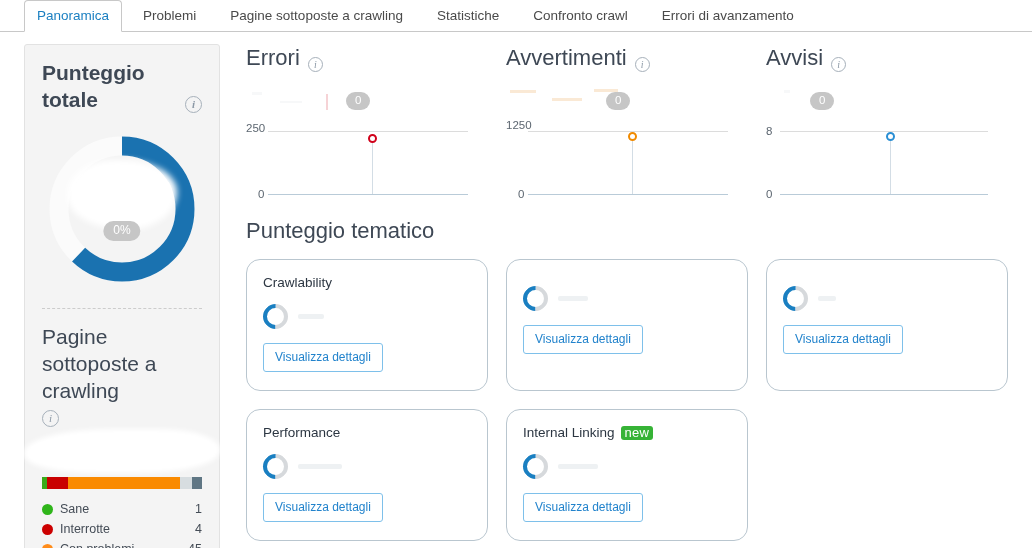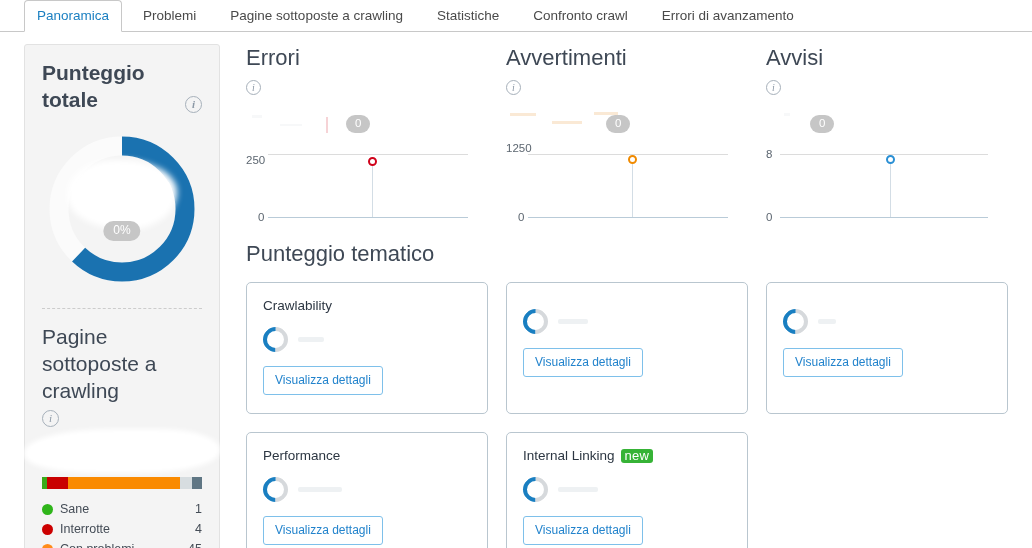--- a/index.html
+++ b/index.html
@@ -159,24 +159,23 @@
   .kpi {
     width: 260px;
     flex: 0 0 260px;
   }
   .kpi:last-child { flex: 0 0 auto; width: 237px; }
   .kpi-title {
     font-size: 22px;
     color: #3e4855;
     font-weight: 400;
     display: flex;
-    align-items: flex-start;
+    align-items: flex-end;
     gap: 8px;
     line-height: 28px;
-    flex-direction: column;
   }
 
   .spark {
     position: relative;
     height: 125px;
     margin-top: 4px;
     width: 222px;
   }
   .spark .pill {
     position: absolute;
@@ -230,21 +229,21 @@
   .cards {
     display: flex;
     flex-wrap: wrap;
     gap: 18px;
     margin-top: 14px;
   }
   .card {
     width: 242px;
     flex: 0 0 242px;
     border: 1px solid #b9c6cf;
-    border-radius: 5px;
+    border-radius: 14px;
     background: #fff;
     padding: 14px 16px 15px 16px;
     min-height: 132px;
   }
   .card-title {
     font-size: 13.5px;
     color: #2c3642;
     display: flex;
     align-items: center;
     gap: 6px;
@@ -356,21 +355,21 @@
         <div class="kpi-title">
           <span>Errori</span>
           <span class="infoicon">i</span>
         </div>
         <div class="spark">
           <div class="noise" style="left:6px;top:16px;width:10px;height:3px;"></div>
           <div class="noise" style="left:34px;top:25px;width:22px;height:2px;"></div>
           <div class="noise" style="left:80px;top:18px;width:2px;height:16px;background:#f0b6bb;opacity:.6;"></div>
           <div class="pill" style="left:100px;top:16px;">0</div>
           <div class="axis-top" style="top:55px;"></div>
-          <div class="lbl" style="top:55px;text-align:center;">250</div>
+          <div class="lbl" style="top:46px;text-align:center;">250</div>
           <div class="axis-bot" style="top:118px;"></div>
           <div class="lbl" style="top:112px;left:12px;">0</div>
           <div class="vline" style="left:126px;top:62px;height:56px;"></div>
           <div class="marker" style="left:122px;top:58px;border-color:#d0021b;"></div>
         </div>
       </div>
 
       <div class="kpi">
         <div class="kpi-title">
           <span>Avvertimenti</span>

